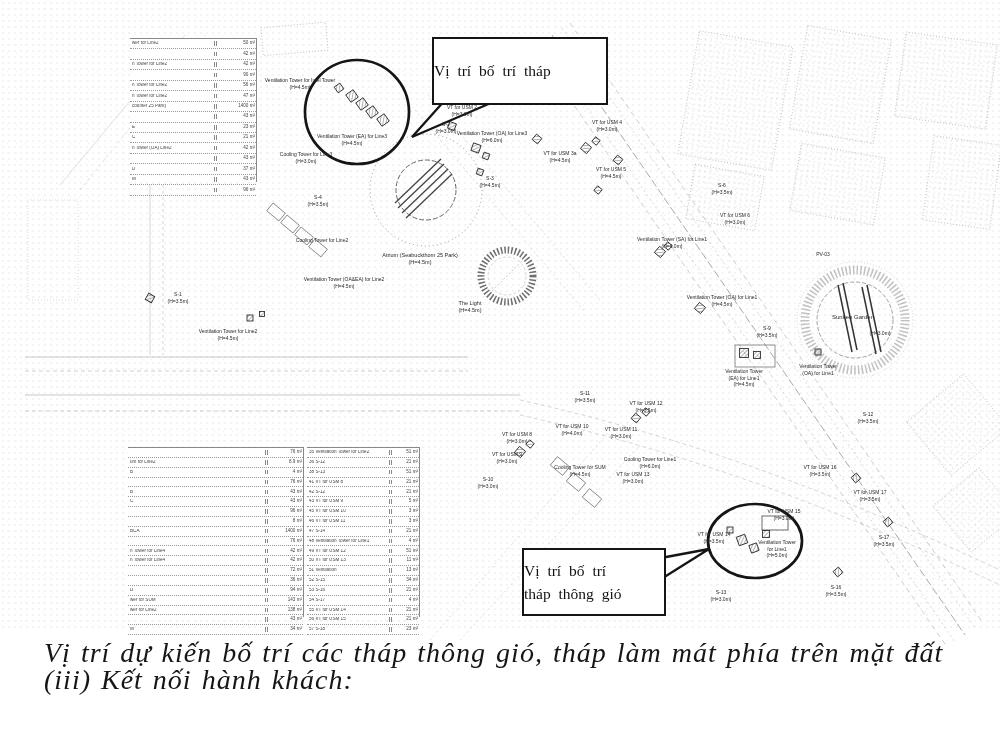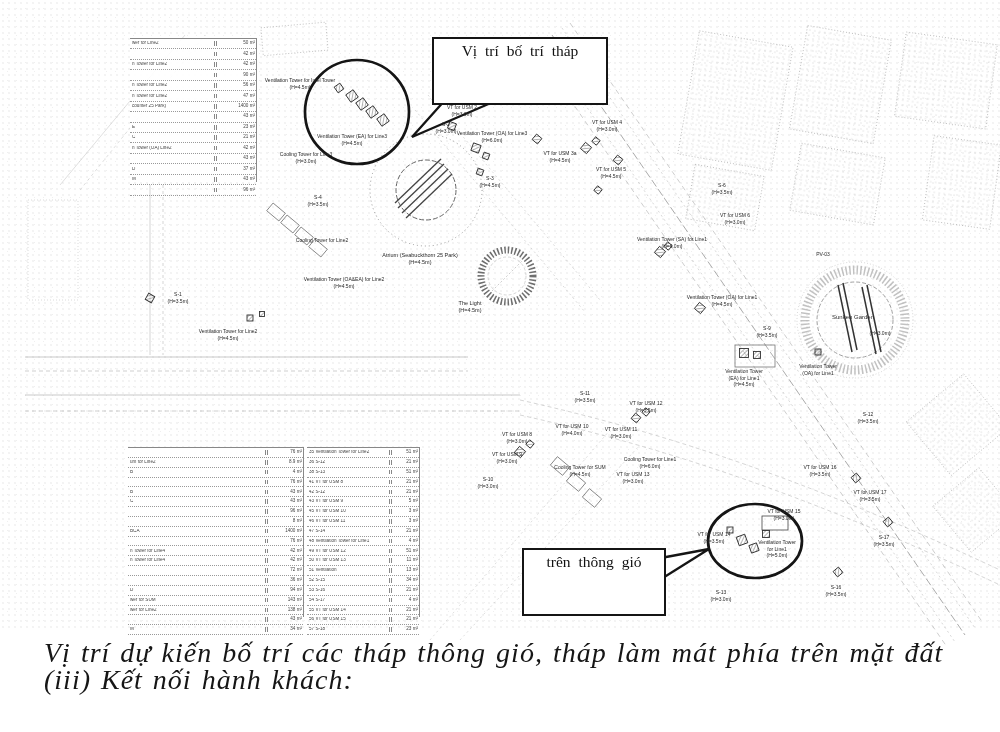--- a/index.html
+++ b/index.html
@@ -31,21 +31,21 @@
   #tblA{left:128px;top:447px;width:175px;height:169px;}
   #tblA .trow{height:8.85px;}
   #tblA .tval{width:34px;}
   #tblB{left:307px;top:447px;width:112px;height:169px;}
   #tblB .trow{height:8.85px;}
   #tblB .tval{width:26px;}
   
   .callout{position:absolute;background:#fff;border:2.5px solid #151515;
            font-family:"Liberation Serif","DejaVu Serif",serif;
            font-size:15.5px;line-height:1.5;color:#111;text-align:left;
-           display:flex;flex-direction:row;justify-content:center;
+           display:flex;flex-direction:column;justify-content:center;
            word-spacing:4px;z-index:5;}
   #callout-top{left:432px;top:37px;width:172px;height:64px;}
   #callout-bottom{left:522px;top:548px;width:140px;height:64px;}
   
   .caption{position:absolute;left:44px;
            font-family:"Liberation Serif","DejaVu Serif",serif;
            font-style:italic;font-size:28px;color:#161616;
            letter-spacing:1px;word-spacing:2px;white-space:nowrap;}
   #cap1{top:637px;font-style:italic;}
   #cap2{top:664px;}
@@ -498,19 +498,20 @@
         <div class="trow">
           <span class="tlab">57  S-18</span>
           <span class="tval">23 m²</span>
         </div>
       </div>
 
     <div id="callout-top" class="callout">
       <span>Vị trí bố trí tháp</span>
     </div>
     <div id="callout-bottom" class="callout">
-      <span>trên thông gió</span>
+      <span>Vị trí bố trí</span>
+      <span>tháp thông gió</span>
     </div>
   </div>
 
   <div id="cap1" class="caption">Vị trí dự kiến bố trí các tháp thông gió, tháp làm mát phía trên mặt đất</div>
   <div id="cap2" class="caption">(iii) Kết nối hành khách:</div>
 </div>
 
 </body></html>

